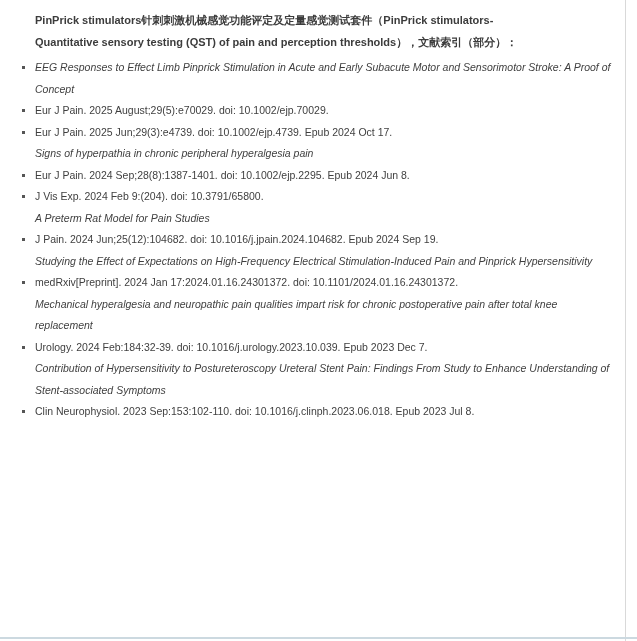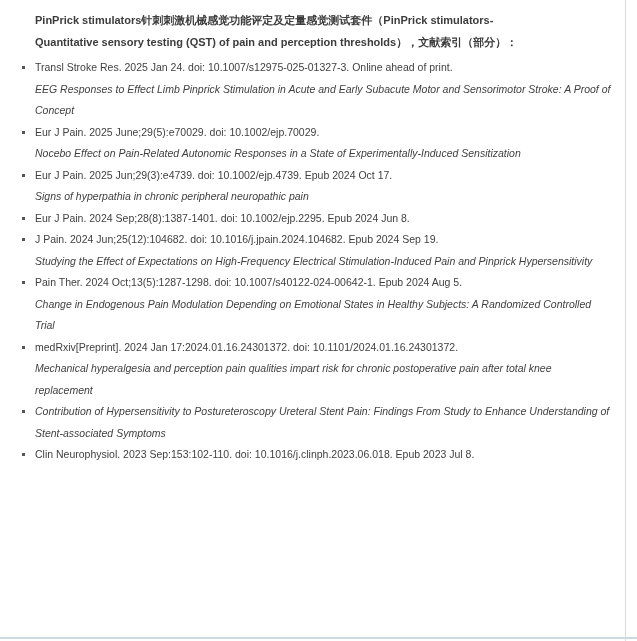--- a/index.html
+++ b/index.html
@@ -68,57 +68,56 @@
   }
 </style>
 </head>
 <body>
 
 <div class="page">
   <h1 class="doc-title">PinPrick stimulators针刺刺激机械感觉功能评定及定量感觉测试套件（PinPrick stimulators- Quantitative sensory testing (QST) of pain and perception thresholds），文献索引（部分）：</h1>
 
   <ul class="citations">
     <li class="citation-item">
-      <span class="ref">Transl Stroke Res. 2025 Jan 24. doi: 10.1007/s12975-025-01327-3. Online ahead of print.</span>
       <span class="title">EEG Responses to Effect Limb Pinprick Stimulation in Acute and Early Subacute Motor and Sensorimotor Stroke: A Proof of Concept</span>
     </li>
 
 
     <li class="citation-item">
-      <span class="ref">Eur J Pain. 2025 June;29(5):e70029. doi: 10.1002/ejp.70029.</span>
-      <span class="title">Nocebo Effect on Pain-Related Autonomic Responses in a State of Experimentally-Induced Sensitization</span>
+      <span class="ref">Eur J Pain. 2025 August;29(5):e70029. doi: 10.1002/ejp.70029.</span>
     </li>
 
     <li class="citation-item">
       <span class="ref">Eur J Pain. 2025 Jun;29(3):e4739. doi: 10.1002/ejp.4739. Epub 2024 Oct 17.</span>
-      <span class="title">Signs of hyperpathia in chronic peripheral neuropathic pain</span>
+      <span class="title">Signs of hyperpathia in chronic peripheral hyperalgesia pain</span>
     </li>
 
 
     <li class="citation-item">
       <span class="ref">Eur J Pain. 2024 Sep;28(8):1387-1401. doi: 10.1002/ejp.2295. Epub 2024 Jun 8.</span>
     </li>
 
+    <li class="citation-item">
+      <span class="ref">J Vis Exp. 2024 Feb 9:(204). doi: 10.3791/65800.</span>
+      <span class="title">A Preterm Rat Model for Pain Studies</span>
+    </li>
 
     <li class="citation-item">
       <span class="ref">J Pain. 2024 Jun;25(12):104682. doi: 10.1016/j.jpain.2024.104682. Epub 2024 Sep 19.</span>
       <span class="title">Studying the Effect of Expectations on High-Frequency Electrical Stimulation-Induced Pain and Pinprick Hypersensitivity</span>
     </li>
 
+
     <li class="citation-item">
-      <span class="ref">Pain Ther. 2024 Oct;13(5):1287-1298. doi: 10.1007/s40122-024-00642-1. Epub 2024 Aug 5.</span>
-      <span class="title">Change in Endogenous Pain Modulation Depending on Emotional States in Healthy Subjects: A Randomized Controlled Trial</span>
+      <span class="ref">medRxiv[Preprint]. 2024 Jan 17:2024.01.16.24301372. doi: 10.1101/2024.01.16.24301372.</span>
+      <span class="title">Mechanical hyperalgesia and neuropathic pain qualities impart risk for chronic postoperative pain after total knee replacement</span>
     </li>
 
     <li class="citation-item">
-      <span class="ref">medRxiv[Preprint]. 2024 Jan 17:2024.01.16.24301372. doi: 10.1101/2024.01.16.24301372.</span>
-      <span class="title">Mechanical hyperalgesia and perception pain qualities impart risk for chronic postoperative pain after total knee replacement</span>
-    </li>
-
-    <li class="citation-item">
+      <span class="ref">Urology. 2024 Feb:184:32-39. doi: 10.1016/j.urology.2023.10.039. Epub 2023 Dec 7.</span>
       <span class="title">Contribution of Hypersensitivity to Postureteroscopy Ureteral Stent Pain: Findings From Study to Enhance Understanding of Stent-associated Symptoms</span>
     </li>
 
     <li class="citation-item">
       <span class="ref">Clin Neurophysiol. 2023 Sep:153:102-110. doi: 10.1016/j.clinph.2023.06.018. Epub 2023 Jul 8.</span>
 
     </li>
 
   </ul>
 

